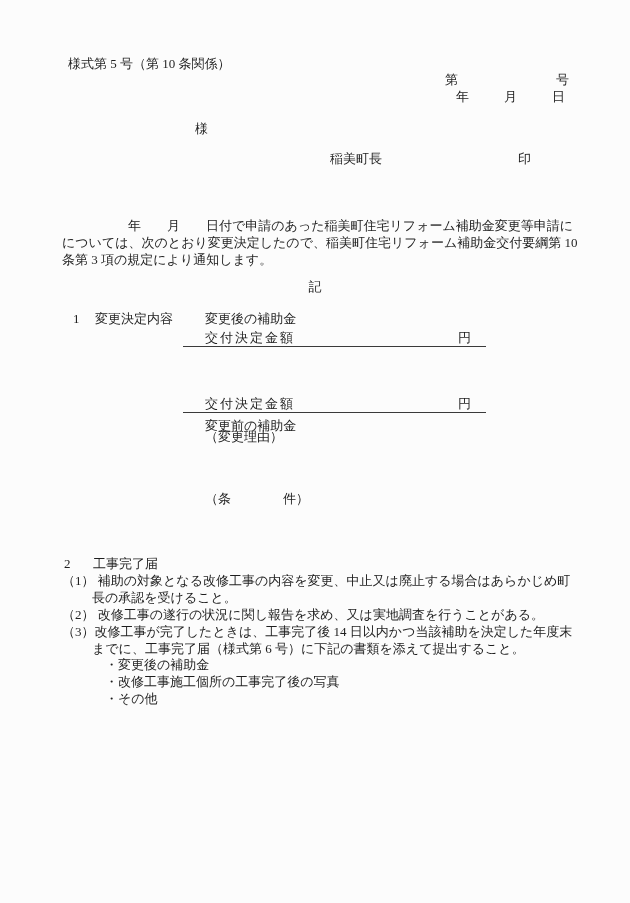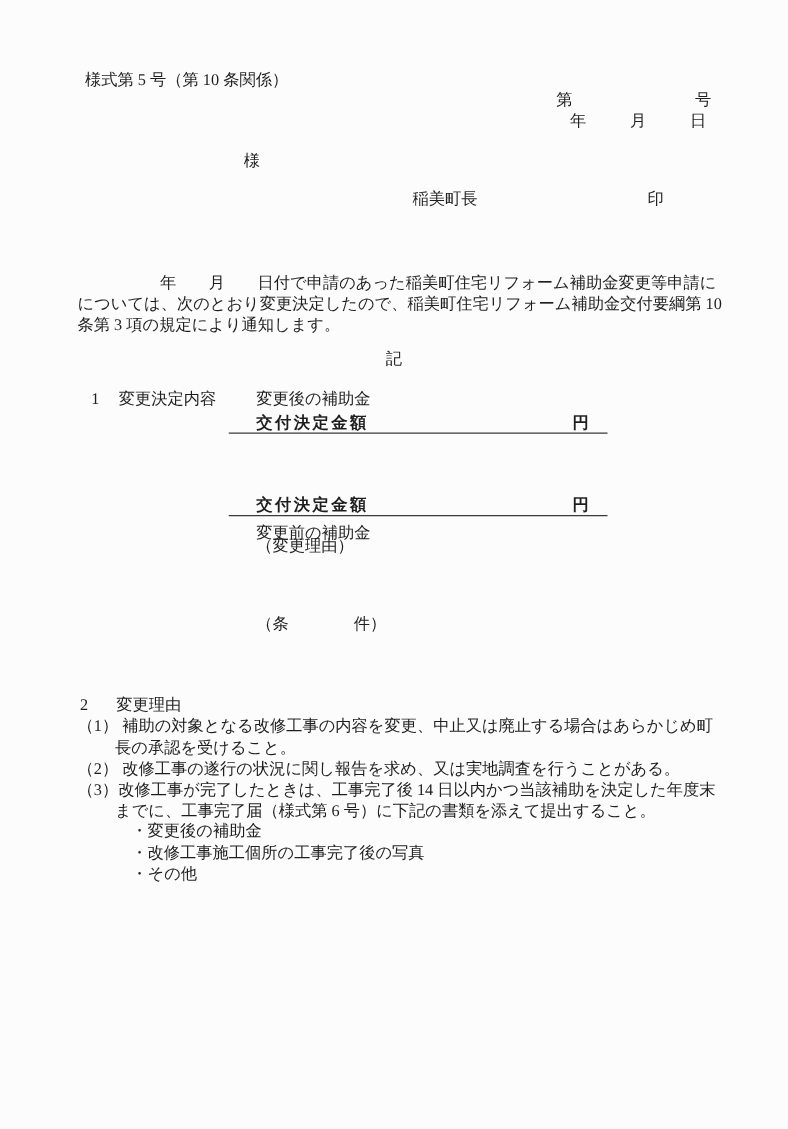--- a/index.html
+++ b/index.html
@@ -27,21 +27,20 @@
     font-weight:bold;
     letter-spacing:1.3px;
     white-space:pre;
   }
   .amount-box {
     position:absolute;
     left:183px;
     width:303px;
     height:17px;
     border-bottom:1px solid #3a3a3a;
-    font-weight:bold;
   }
   .amount-label {
     position:absolute;
     left:22px; top:0;
     font-size:13px;
     letter-spacing:2px;
     white-space:pre;
   }
   .amount-unit {
     position:absolute;
@@ -90,21 +89,21 @@
   <div class="amount-box" style="top:395px;">
     <span class="amount-label">交付決定金額</span>
     <span class="amount-unit">円</span>
   </div>
 
   <div class="t" style="left:205px; top:429px;">（変更理由）</div>
 
   <div class="t" style="left:205px; top:491px;">（条　　　　件）</div>
 
   <div class="t" style="left:64px; top:556px;">2</div>
-  <div class="t" style="left:93px; top:556px;">変更理由</div>
+  <div class="t" style="left:93px; top:556px;">工事完了届</div>
 
   <div class="t" style="left:62px; top:573px;">（1） 補助の対象となる改修工事の内容を変更、中止又は廃止する場合はあらかじめ町</div>
   <div class="t" style="left:92px; top:590px;">長の承認を受けること。</div>
 
   <div class="t" style="left:62px; top:607px;text-align:center;">（2） 改修工事の遂行の状況に関し報告を求め、又は実地調査を行うことがある。</div>
 
   <div class="t" style="left:62px; top:624px;">（3）改修工事が完了したときは、工事完了後 14 日以内かつ当該補助を決定した年度末</div>
   <div class="t" style="left:92px; top:641px;">までに、工事完了届（様式第 6 号）に下記の書類を添えて提出すること。</div>
 
   <div class="t" style="left:105px; top:657px;">・変更後の補助金</div>

